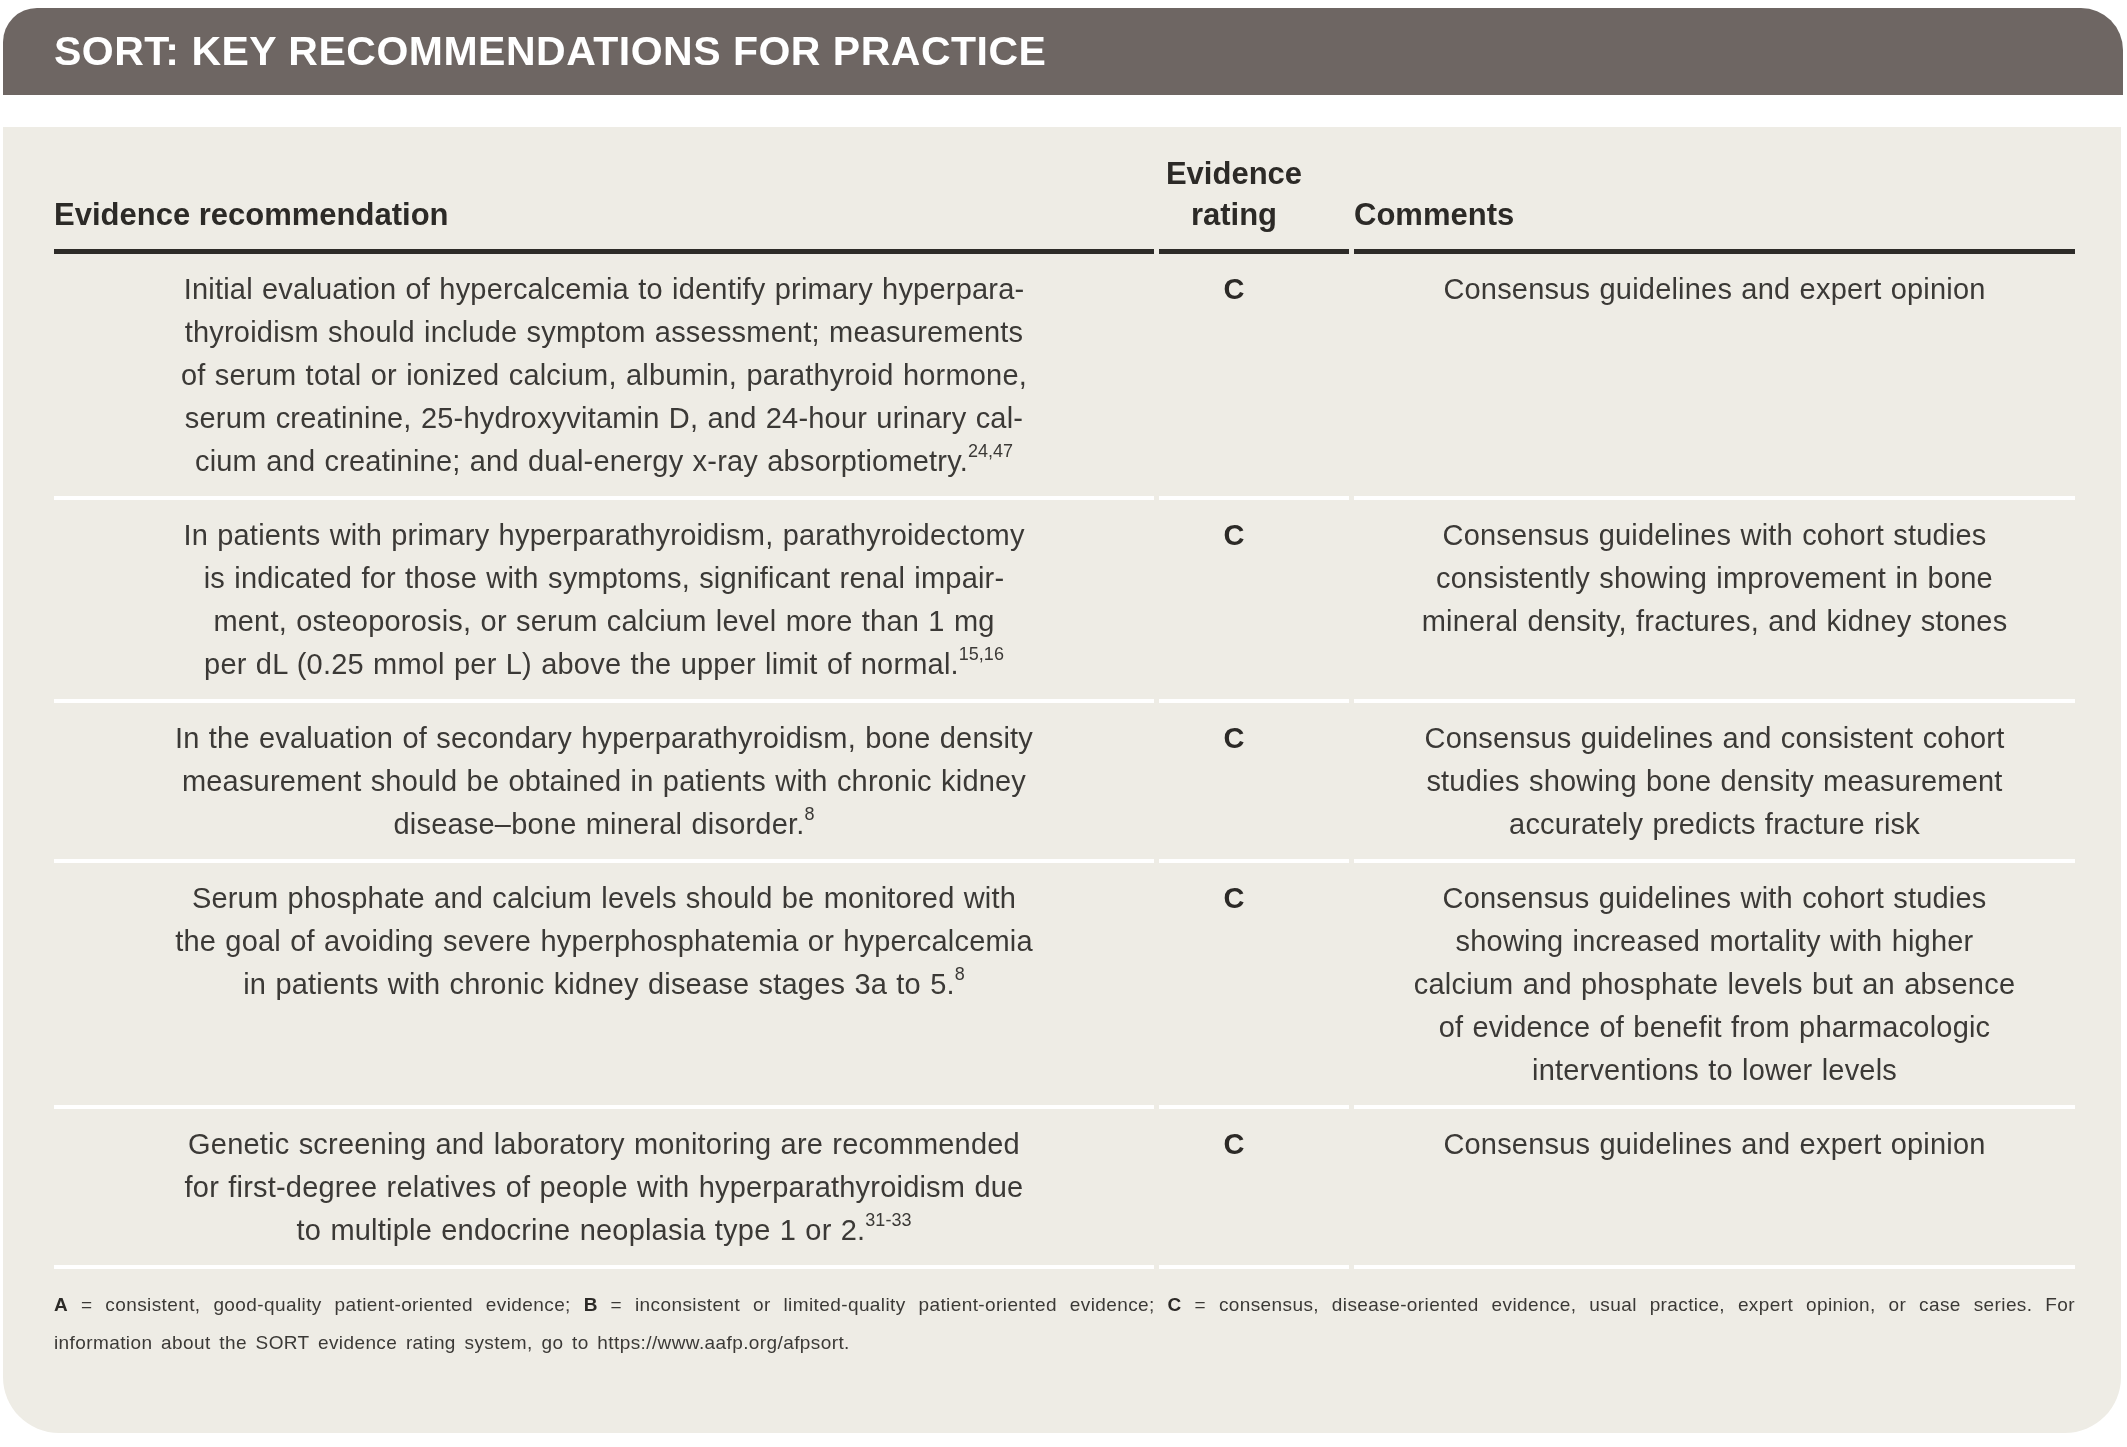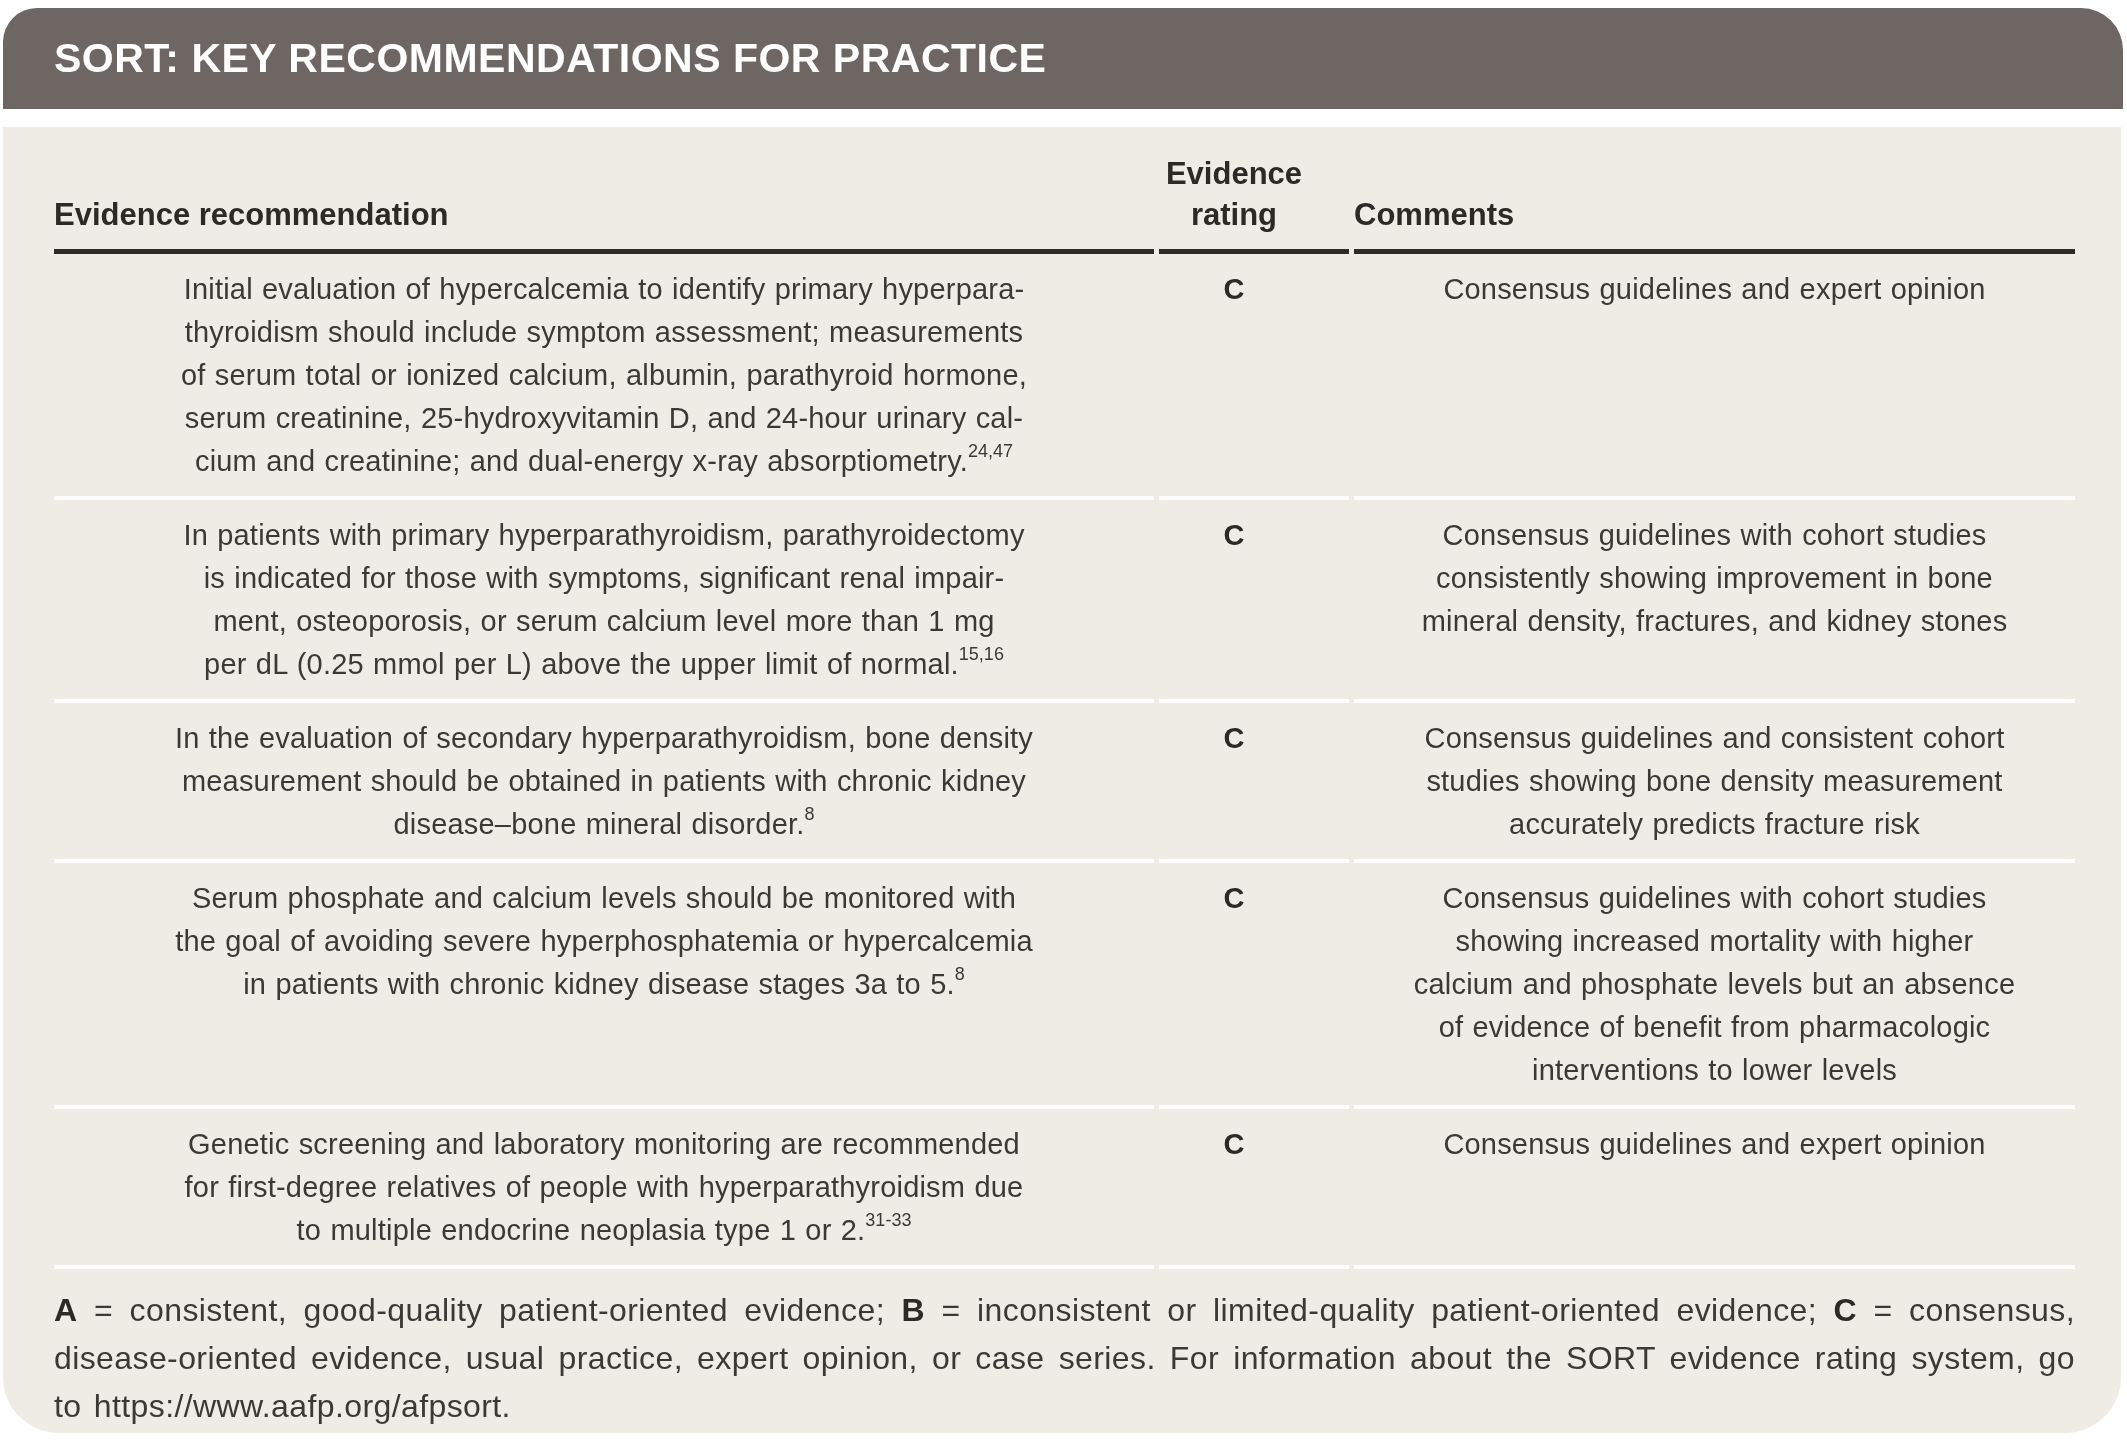--- a/index.html
+++ b/index.html
@@ -9,21 +9,21 @@
     height: 1447px;
     background: #ffffff;
     overflow: hidden;
     font-family: "Liberation Sans", "DejaVu Sans", sans-serif;
   }
   .title-bar {
     position: absolute;
     left: 3px;
     right: 4px;
     top: 8px;
-    height: 101px;
+    height: 87px;
     background: #6e6663;
     border-radius: 34px 42px 0 0;
     display: flex;
     align-items: center;
     padding-left: 51px;
     box-sizing: border-box;
   }
   .title-bar .title {
     color: #ffffff;
     font-size: 41px;
@@ -80,22 +80,22 @@
   }
   .pre { white-space: pre-line; }
   sup.ref {
     font-size: 18px;
     line-height: 0;
     vertical-align: 14px;
     letter-spacing: 0;
   }
   .footnote {
     margin-top: 17px;
-    font-size: 32px;
-    line-height: 48px;
+    font-size: 19px;
+    line-height: 38px;
     text-align: justify;
     color: #3b3936;
     letter-spacing: 0.4px;
     word-spacing: 3px;
   }
   .footnote b { color: #2c2a27; }
 </style>
 </head>
 <body>
 

